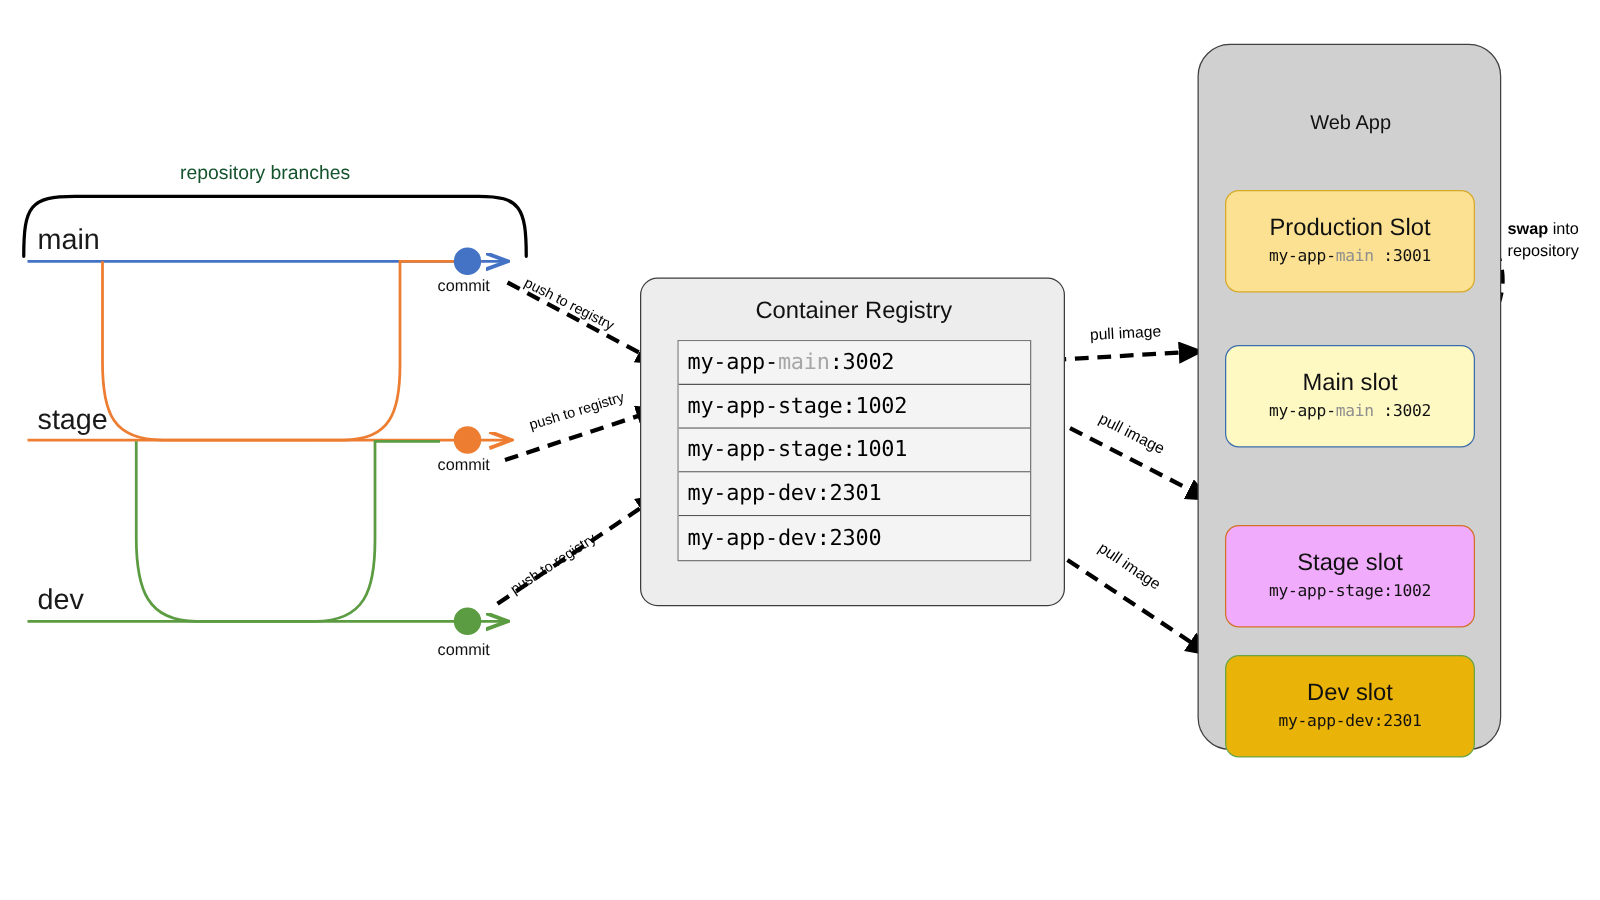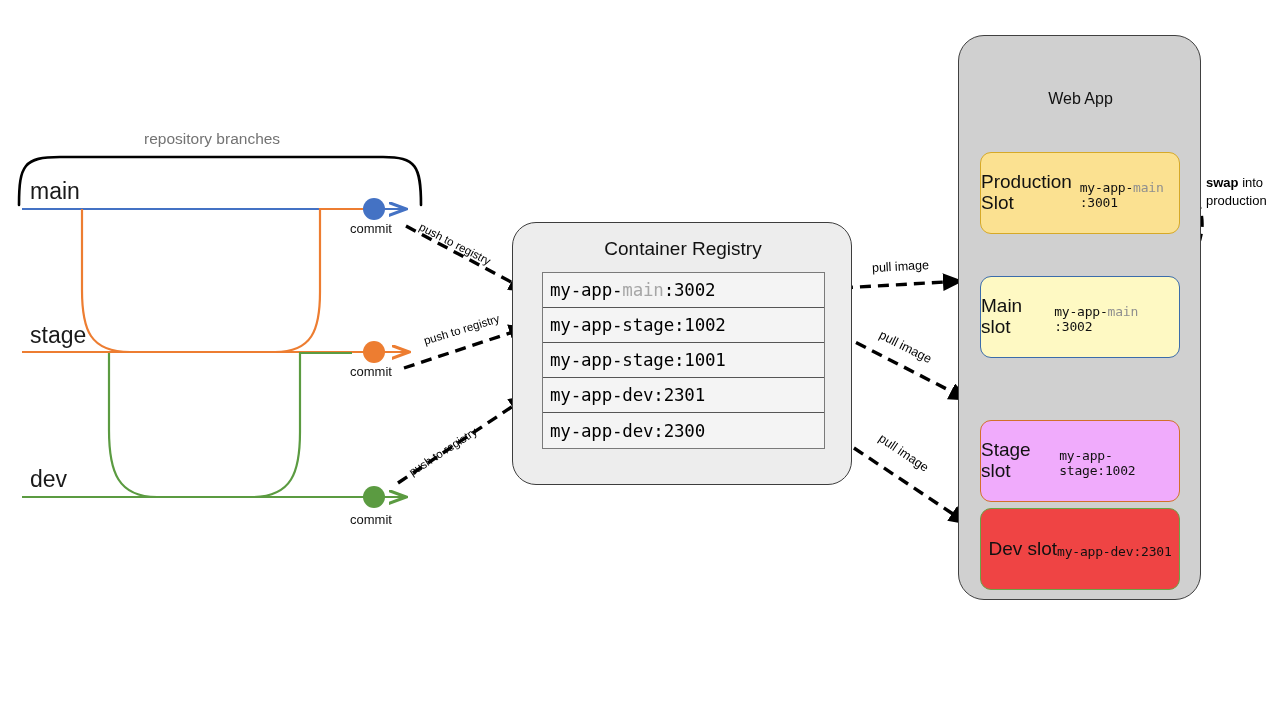--- a/index.html
+++ b/index.html
@@ -39,21 +39,21 @@
     font-size: 23px;
     color: #1a1a1a;
     letter-spacing: 0px;
   }
   .commit-label {
     font-size: 13px;
     color: #111111;
   }
   .brace-caption {
     font-size: 15.5px;
-    color: #737373;
+    color: #14532d;
   }
 
   
   .flow-label {
     font-size: 11.5px;
     color: #000000;
     transform-origin: left center;
     white-space: nowrap;
   }
   .pull-label {
@@ -72,21 +72,21 @@
 
   
   #registry-box {
     position: absolute;
     left: 512px;
     top: 222px;
     width: 340px;
     height: 263px;
     background: #ededed;
     border: 1.6px solid #3d3d3d;
-    border-radius: 24px;
+    border-radius: 14px;
     box-sizing: border-box;
   }
   #registry-title {
     position: absolute;
     left: 0; top: 15px;
     width: 340px;
     text-align: center;
     font-size: 19px;
     color: #111;
   }
@@ -133,41 +133,41 @@
     color: #111;
   }
   .slot {
     position: absolute;
     left: 21px;
     width: 200px;
     height: 82px;
     border-radius: 11px;
     box-sizing: border-box;
     display: flex;
-    flex-direction: row;
+    flex-direction: column;
     align-items: center;
     justify-content: center;
   }
   .slot-title {
     font-size: 19px;
     color: #111;
     line-height: 1.1;
   }
   .slot-image {
     font-size: 13px;
     color: #111;
     margin-top: 4px;
     letter-spacing: -0.2px;
   }
   .slot-image .dim { color: #8f8f8f; }
 
   #slot-production { top: 116px; background: #fbe191; border: 1.4px solid #d6a928; }
   #slot-main       { top: 240px; background: #fef9c3; border: 1.4px solid #3b6cab; }
   #slot-stage      { top: 384px; background: #f0abfc; border: 1.4px solid #d2702a; }
-  #slot-dev        { top: 472px; background: #ef4444; border: 1.4px solid #6aa546; }
+  #slot-dev        { top: 488px; background: #eab308; border: 1.4px solid #6aa546; }
 </style>
 </head>
 <body>
 
 <div id="canvas">
 
   <svg class="svg-layer" viewBox="0 0 1280 720">
     <defs>
       <marker id="ah-blue" markerWidth="9" markerHeight="9" refX="7.5" refY="3" orient="auto">
         <path d="M0,0 L8,3 L0,6" fill="none" stroke="#4472c4" stroke-width="1.4"></path>
@@ -293,16 +293,16 @@
     </div>
 
     <div id="slot-dev" class="slot">
       <div class="slot-title">Dev slot</div>
       <div class="slot-image mono"><span>my-app-dev:2301</span><span class="dim"></span><span></span></div>
     </div>
   </div>
 
   <div class="abs swap-label" style="left:1206px; top:174px;">
     <div><b>swap</b><span> into</span></div>
-    <div>production</div>
+    <div>repository</div>
   </div>
 
 </div>
 
 </body></html>

